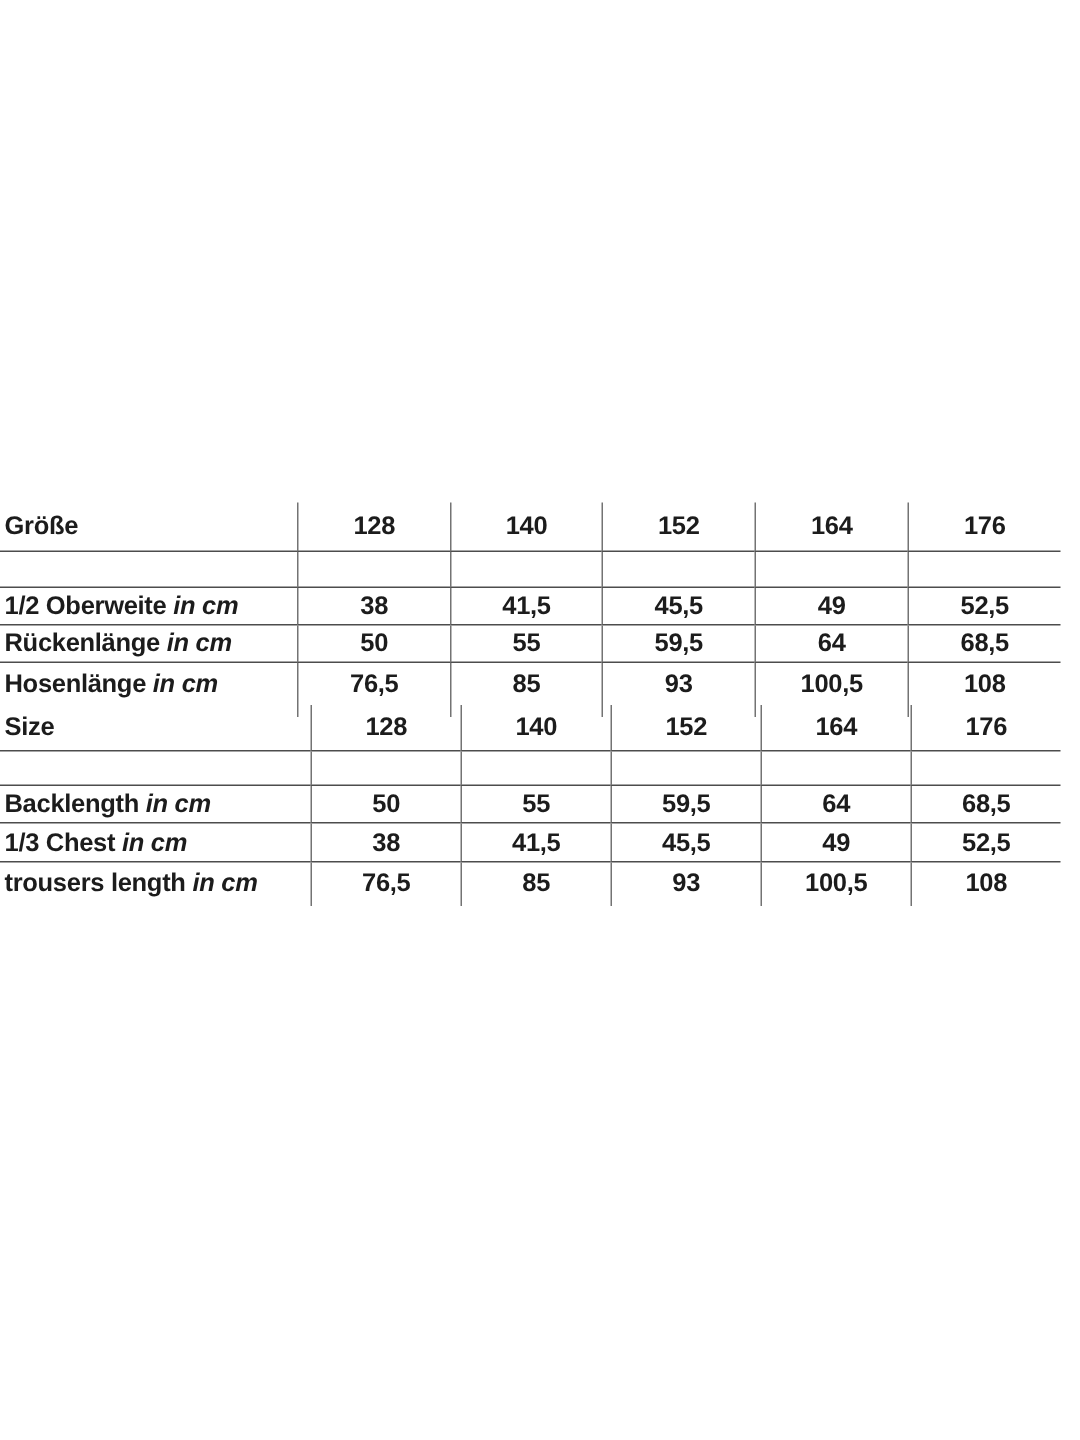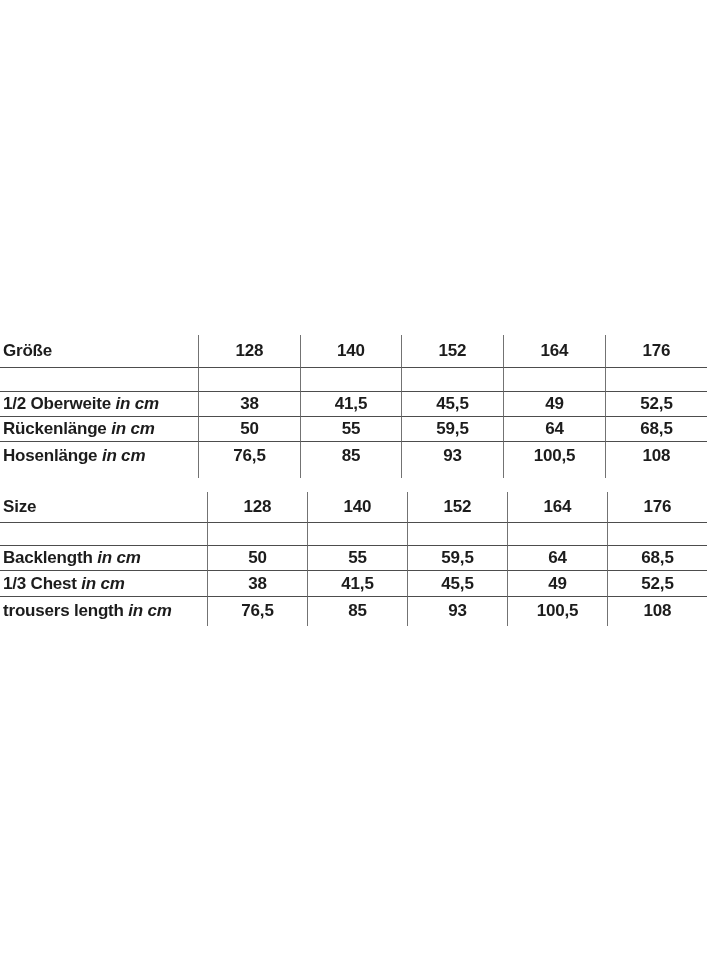--- a/index.html
+++ b/index.html
@@ -16,21 +16,21 @@
     position: absolute;
     left: 0;
     display: grid;
   }
   .t1 {
     top: 335px;
     grid-template-columns: 198px 102px 101px 102px 102px 102px;
     grid-template-rows: 33px 24px 25px 25px 36px;
   }
   .t2 {
-    top: 492px;
+    top: 470px;
     grid-template-columns: 207px 100px 100px 100px 100px 100px;
     grid-template-rows: 31px 23px 25px 26px 29px;
   }
   .c {
     display: flex;
     align-items: center;
     justify-content: center;
     font-size: 17px;
     line-height: 20px;
     letter-spacing: -0.2px;

